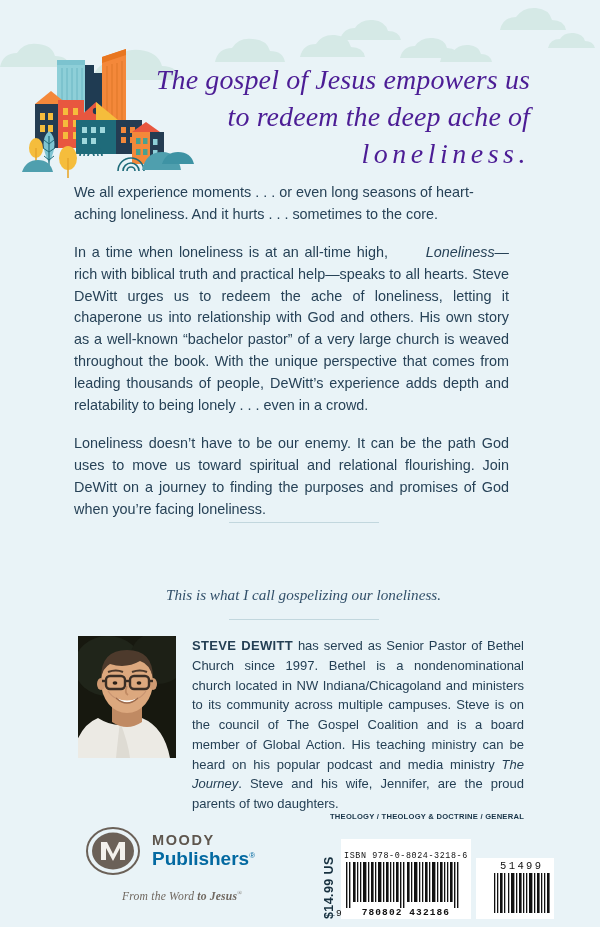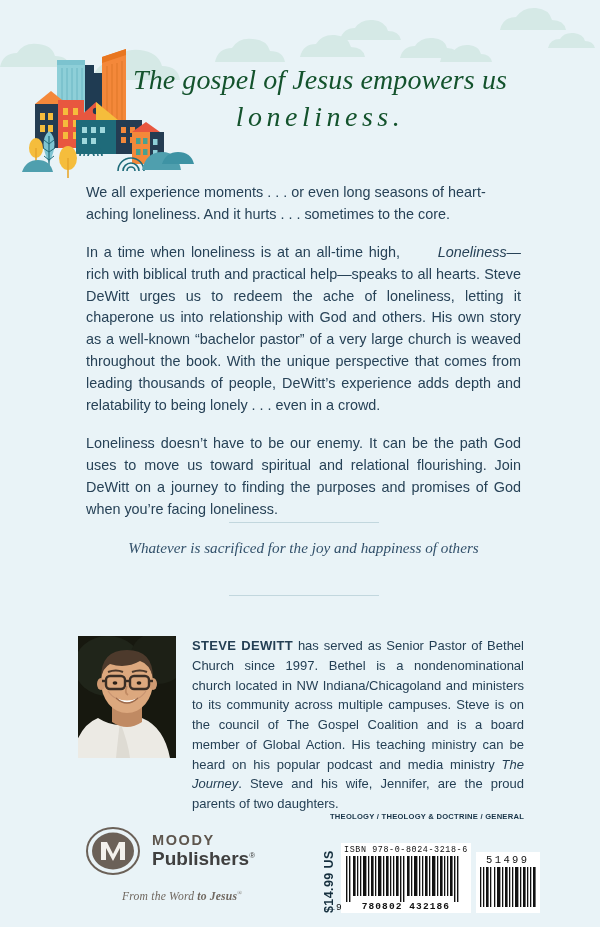--- a/index.html
+++ b/index.html
@@ -29,46 +29,46 @@
     width: 600px; height: 185px;
     pointer-events: none;
   }
 
   
   .headline {
     position: absolute;
     left: 110px;
     top: 62px;
     width: 420px;
-    text-align: center;
+    text-align: right;
     font-family: "Liberation Serif", serif;
     font-style: italic;
     font-size: 28px;
     line-height: 1.32;
-    color: #14532d;
+    color: #4c1d95;
     letter-spacing: 0.1px;
   }
   .headline .lastline {
     display: block;
     letter-spacing: 4.5px;
   }
 
   
   .cityart {
     position: absolute;
     left: 14px;
     top: 32px;
     width: 190px;
     height: 152px;
   }
 
   
   .body-copy {
     position: absolute;
-    left: 86px;
+    left: 74px;
     top: 182px;
     width: 435px;
     color: #274257;
     font-family: "Liberation Sans", sans-serif;
     font-size: 14.4px;
     line-height: 1.52;
   }
   .body-copy p {
     margin: 0 0 16px 0;
     text-align: justify;
@@ -154,21 +154,21 @@
   .moody-words .m1 {
     font-size: 14.5px;
     letter-spacing: 1.6px;
     color: #5e564e;
     display: block;
     font-weight: bold;
   }
   .moody-words .m2 {
     font-size: 19px;
     font-weight: bold;
-    color: #404040;
+    color: #0369a1;
     display: block;
     margin-top: 1px;
   }
   .moody-words .m2 sup {
     font-size: 8px;
     font-weight: normal;
     vertical-align: super;
   }
   .moody-tag {
     margin-top: 12px;
@@ -209,21 +209,21 @@
     font-size: 12.5px;
     font-weight: bold;
     color: #16303f;
     letter-spacing: 0.4px;
     height: 74px;
     display: flex;
     align-items: center;
   }
   .ean {
     background: #ffffff;
-    padding: 2px 3px 1px 3px;
+    padding: 12px 3px 1px 3px;
     position: relative;
   }
   .isbn-text {
     font-family: "Liberation Mono", monospace;
     font-size: 8.4px;
     letter-spacing: 0.6px;
     color: #111;
     text-align: center;
     margin-bottom: 1px;
     white-space: nowrap;
@@ -242,21 +242,21 @@
   .ean-lead {
     position: absolute;
     left: -5px;
     bottom: 0px;
     font-family: "Liberation Mono", monospace;
     font-size: 9.5px;
     color: #111;
   }
   .addon {
     background: #ffffff;
-    padding: 2px 3px 2px 3px;
+    padding: 2px 3px 2px 17px;
     text-align: center;
   }
   .addon-digits {
     font-family: "Liberation Mono", monospace;
     font-size: 10.5px;
     letter-spacing: 2.4px;
     color: #111;
     margin-bottom: 1px;
     white-space: nowrap;
   }
@@ -381,34 +381,36 @@
       <line x1="35" y1="120" x2="41" y2="116"></line>
       <line x1="35" y1="128" x2="30" y2="124"></line>
       <line x1="35" y1="128" x2="40" y2="124"></line>
     </g>
 
     <path d="M8 140 q4-12 16-12 q12 0 15 12 z" fill="#4f9fae"></path>
   </svg>
 
   <div class="headline">
     <span>The gospel of Jesus empowers us</span><br>
+    <span>to redeem the deep ache of</span>
     <span class="lastline">loneliness.</span>
   </div>
 
   <div class="body-copy">
     <p class="p1">We all experience moments . . . or even long seasons of heart-aching loneliness. And it hurts . . . sometimes to the core.</p>
     <p><span>In a time when loneliness is at an all-time high, </span><em>Loneliness</em><span>—rich with biblical truth and practical help—speaks to all hearts. Steve DeWitt urges us to redeem the ache of loneliness, letting it chaperone us into relationship with God and others. His own story as a well-known “bachelor pastor” of a very large church is weaved throughout the book. With the unique perspective that comes from leading thousands of people, DeWitt’s experience adds depth and relatability to being lonely . . . even in a crowd.</span></p>
     <p>Loneliness doesn’t have to be our enemy. It can be the path God uses to move us toward spiritual and relational flourishing. Join DeWitt on a journey to finding the purposes and promises of God when you’re facing loneliness.</p>
   </div>
 
   <div class="pullquote-wrap">
     <div class="rule"></div>
     <div class="pullquote">
-      <span>Whatever is sacrificed for the joy and happiness of others</span><br>
       <br>
+      <br>
+      <span>This is what I call gospelizing our loneliness.</span>
     </div>
     <div class="rule"></div>
   </div>
 
   <div class="bio">
     <div class="author-photo">
       <svg viewBox="0 0 98 122" width="98" height="122" xmlns="http://www.w3.org/2000/svg">
         <defs>
           <clipPath id="pc">
               <rect x="0" y="0" width="98" height="122"></rect>

